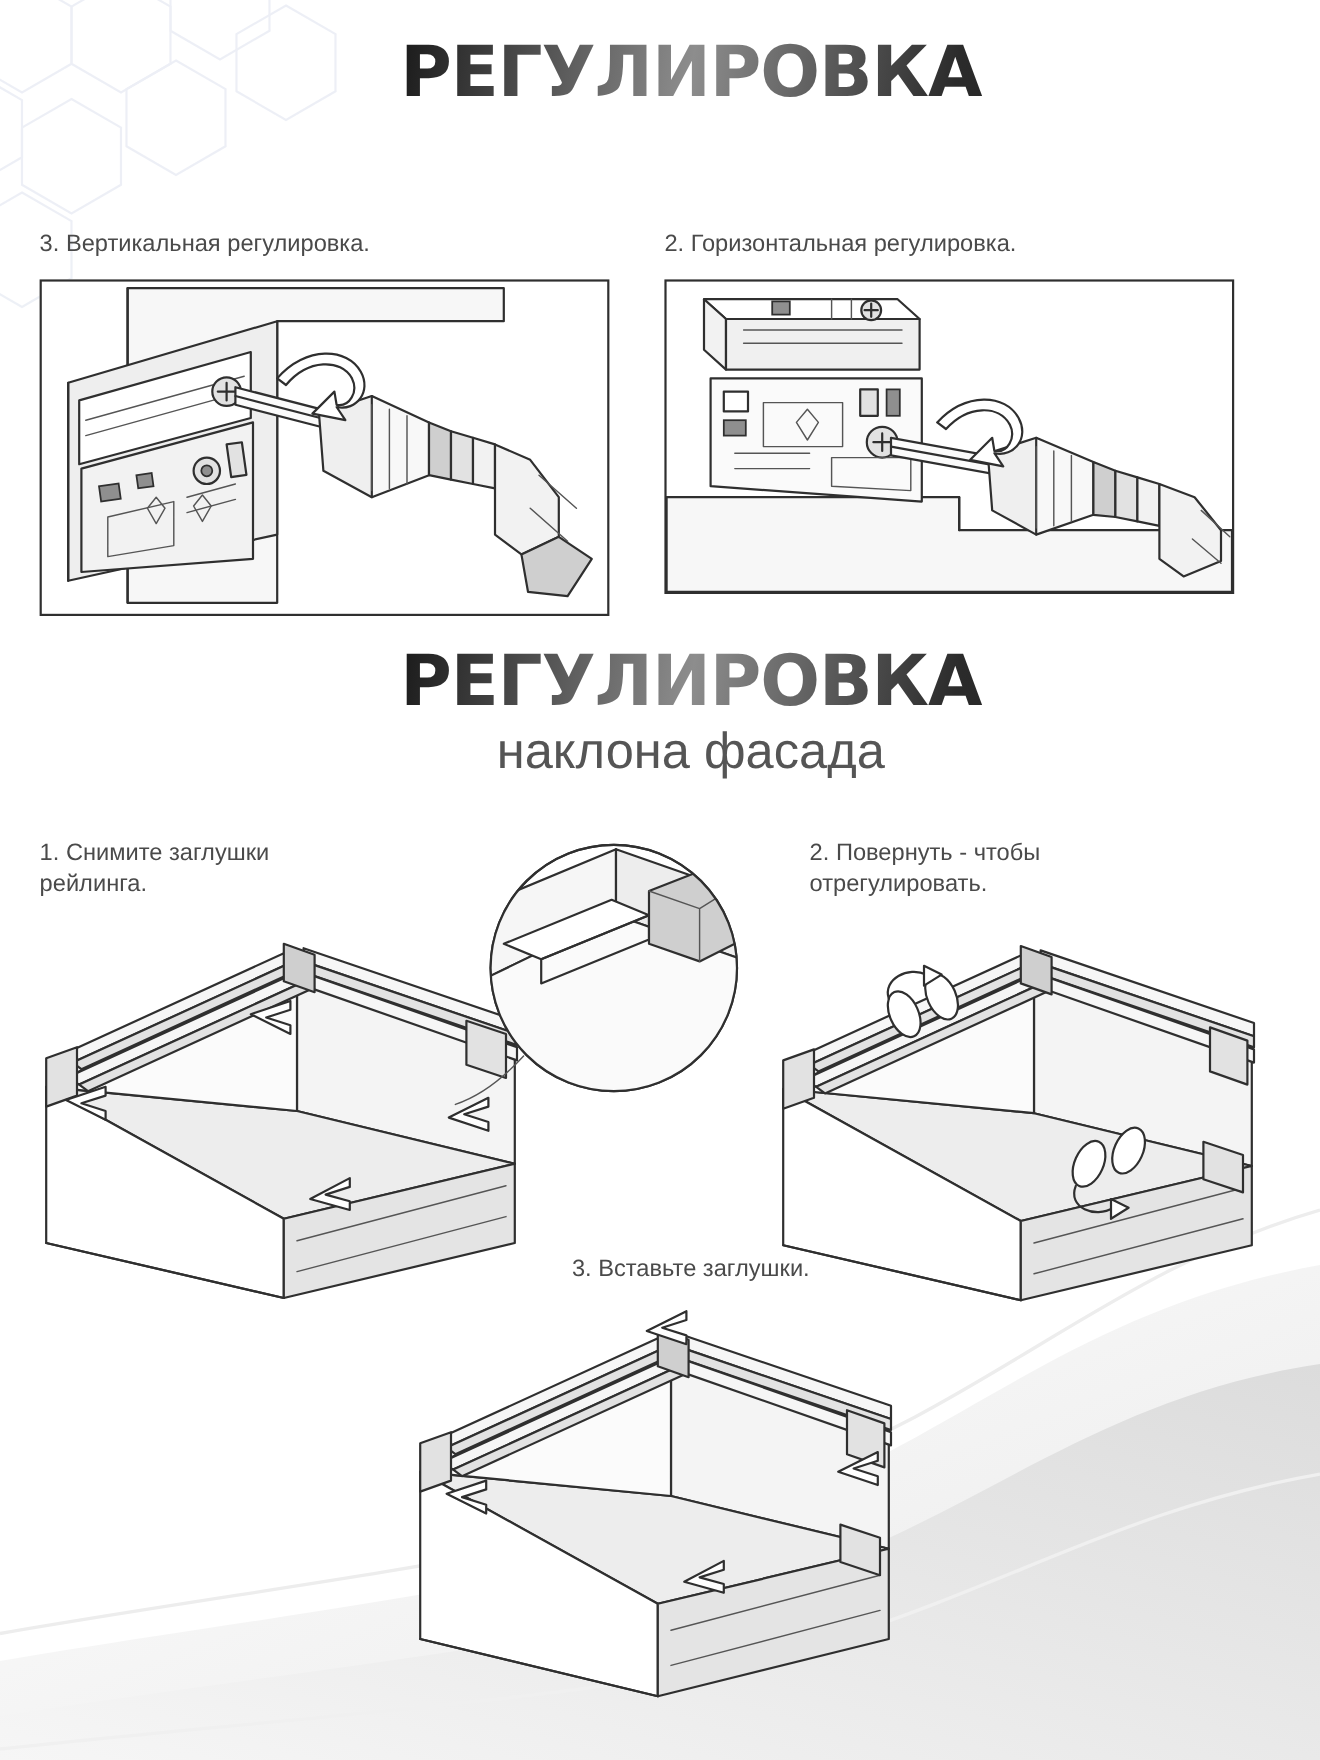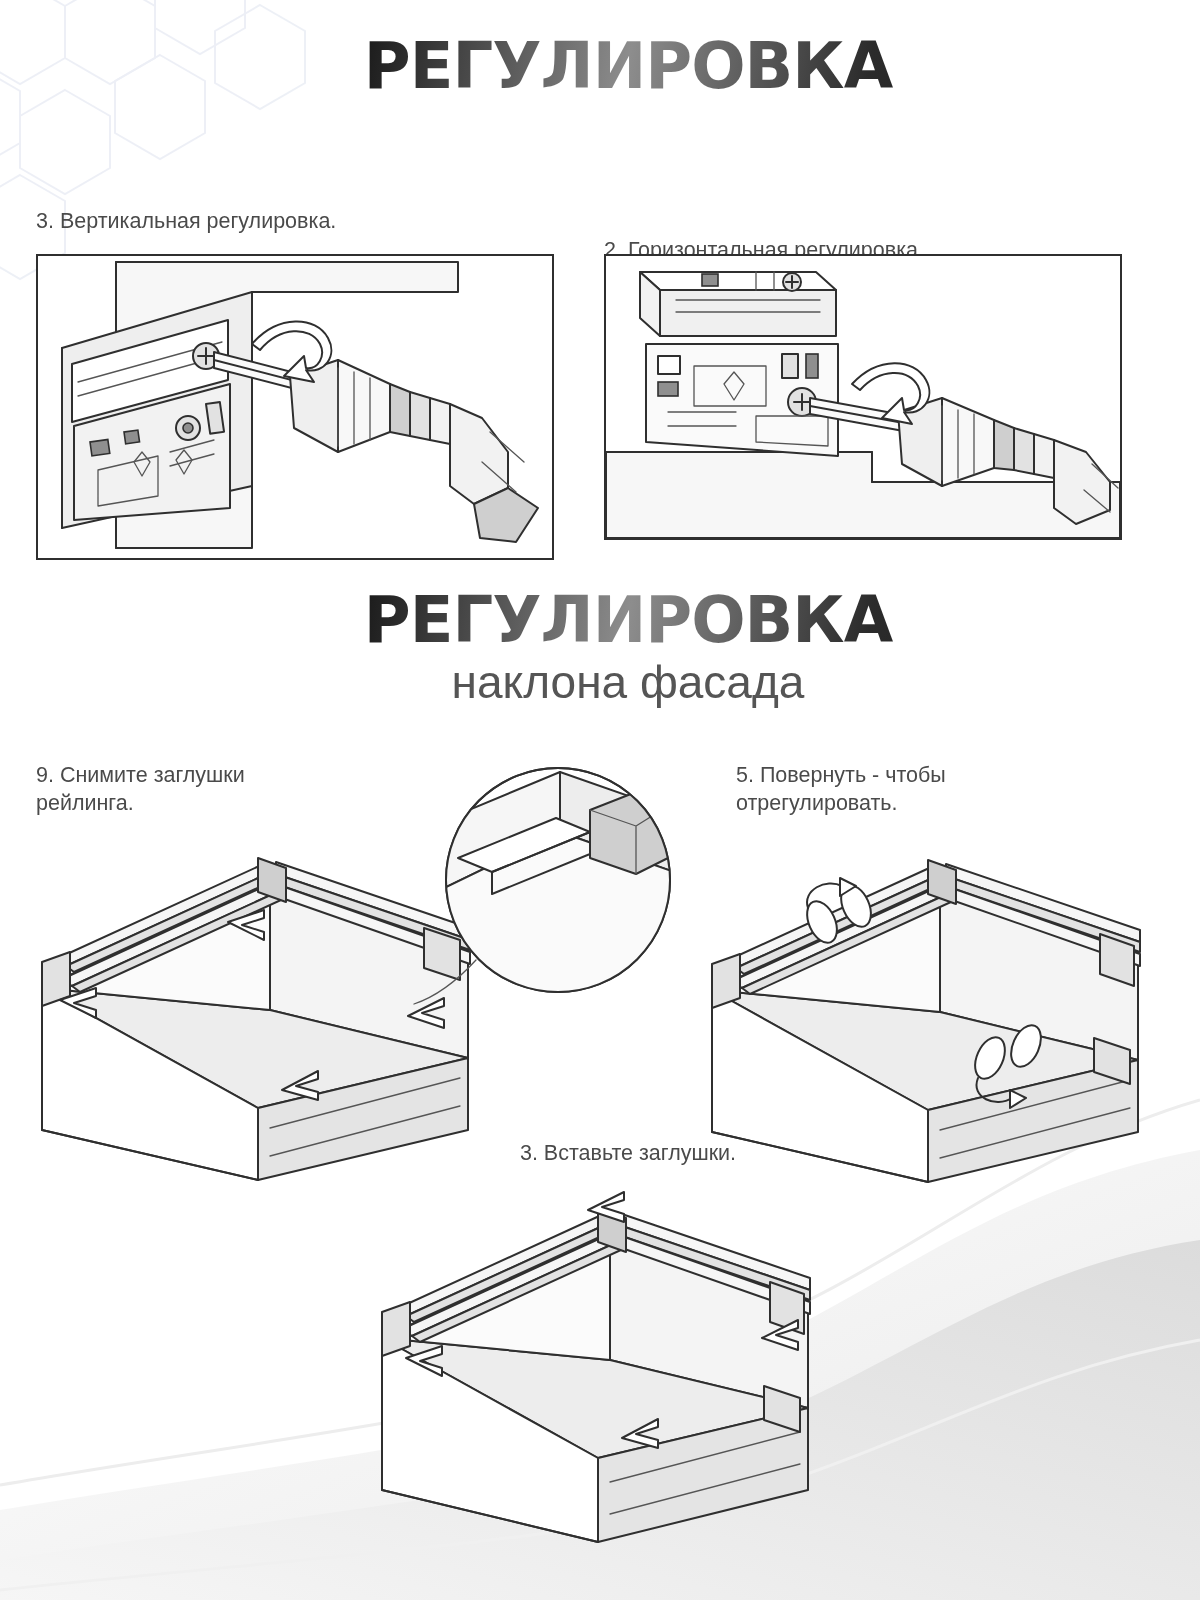--- a/index.html
+++ b/index.html
@@ -128,21 +128,21 @@
 <div class="section" style="top:34px;">
   <div class="title-block">
     <h1 class="title-main">РЕГУЛИРОВКА</h1>
   </div>
 </div>
 
 <div class="section" style="top:208px;">
   <div style="position:absolute;left:36px;top:0;width:520px;">
     <div class="step-caption">3. Вертикальная регулировка.</div>
   </div>
-  <div style="position:absolute;left:604px;top:0;width:560px;margin-top:29px;">
+  <div style="position:absolute;left:604px;top:0;width:560px;">
     <div class="step-caption">2. Горизонтальная регулировка.</div>
   </div>
 </div>
 
 <div class="frame" style="position:absolute;left:36px;top:254px;width:518px;height:306px;">
   <svg width="514" height="302" viewBox="0 0 514 302">
 
     <path class="fill-lt" d="M78,6 L420,6 L420,36 L214,36 L214,292 L78,292 Z" style="fill:#f7f7f7"></path>
     <path class="ln" d="M78,6 L78,292"></path>
     <path class="fill-md" d="M24,92 L214,36 L214,230 L24,272 Z" style="fill:#eeeeee"></path>
@@ -235,25 +235,25 @@
 
 <div class="section" style="top:588px;">
   <div class="title-block">
     <h1 class="title-main">РЕГУЛИРОВКА</h1>
     <h2 class="title-sub">наклона фасада</h2>
   </div>
 </div>
 
 <div class="section" style="top:762px;">
   <div style="position:absolute;left:36px;top:0;width:340px;">
-    <div class="step-caption">9. Снимите заглушки
+    <div class="step-caption">1. Снимите заглушки
 рейлинга.</div>
   </div>
   <div style="position:absolute;left:736px;top:0;width:360px;">
-    <div class="step-caption">5. Повернуть - чтобы
+    <div class="step-caption">2. Повернуть - чтобы
 отрегулировать.</div>
   </div>
 </div>
 
 <div style="position:absolute;left:20px;top:840px;width:500px;height:360px;">
   <svg width="500" height="360" viewBox="0 0 500 360">
 
     <path class="fill-lt" d="M250,42 L448,110 L448,218 L250,170 Z" style="fill:#f4f4f4"></path>
 
     <path class="fill-md" d="M22,148 L250,170 L448,218 L238,268 Z" style="fill:#ededed"></path>

